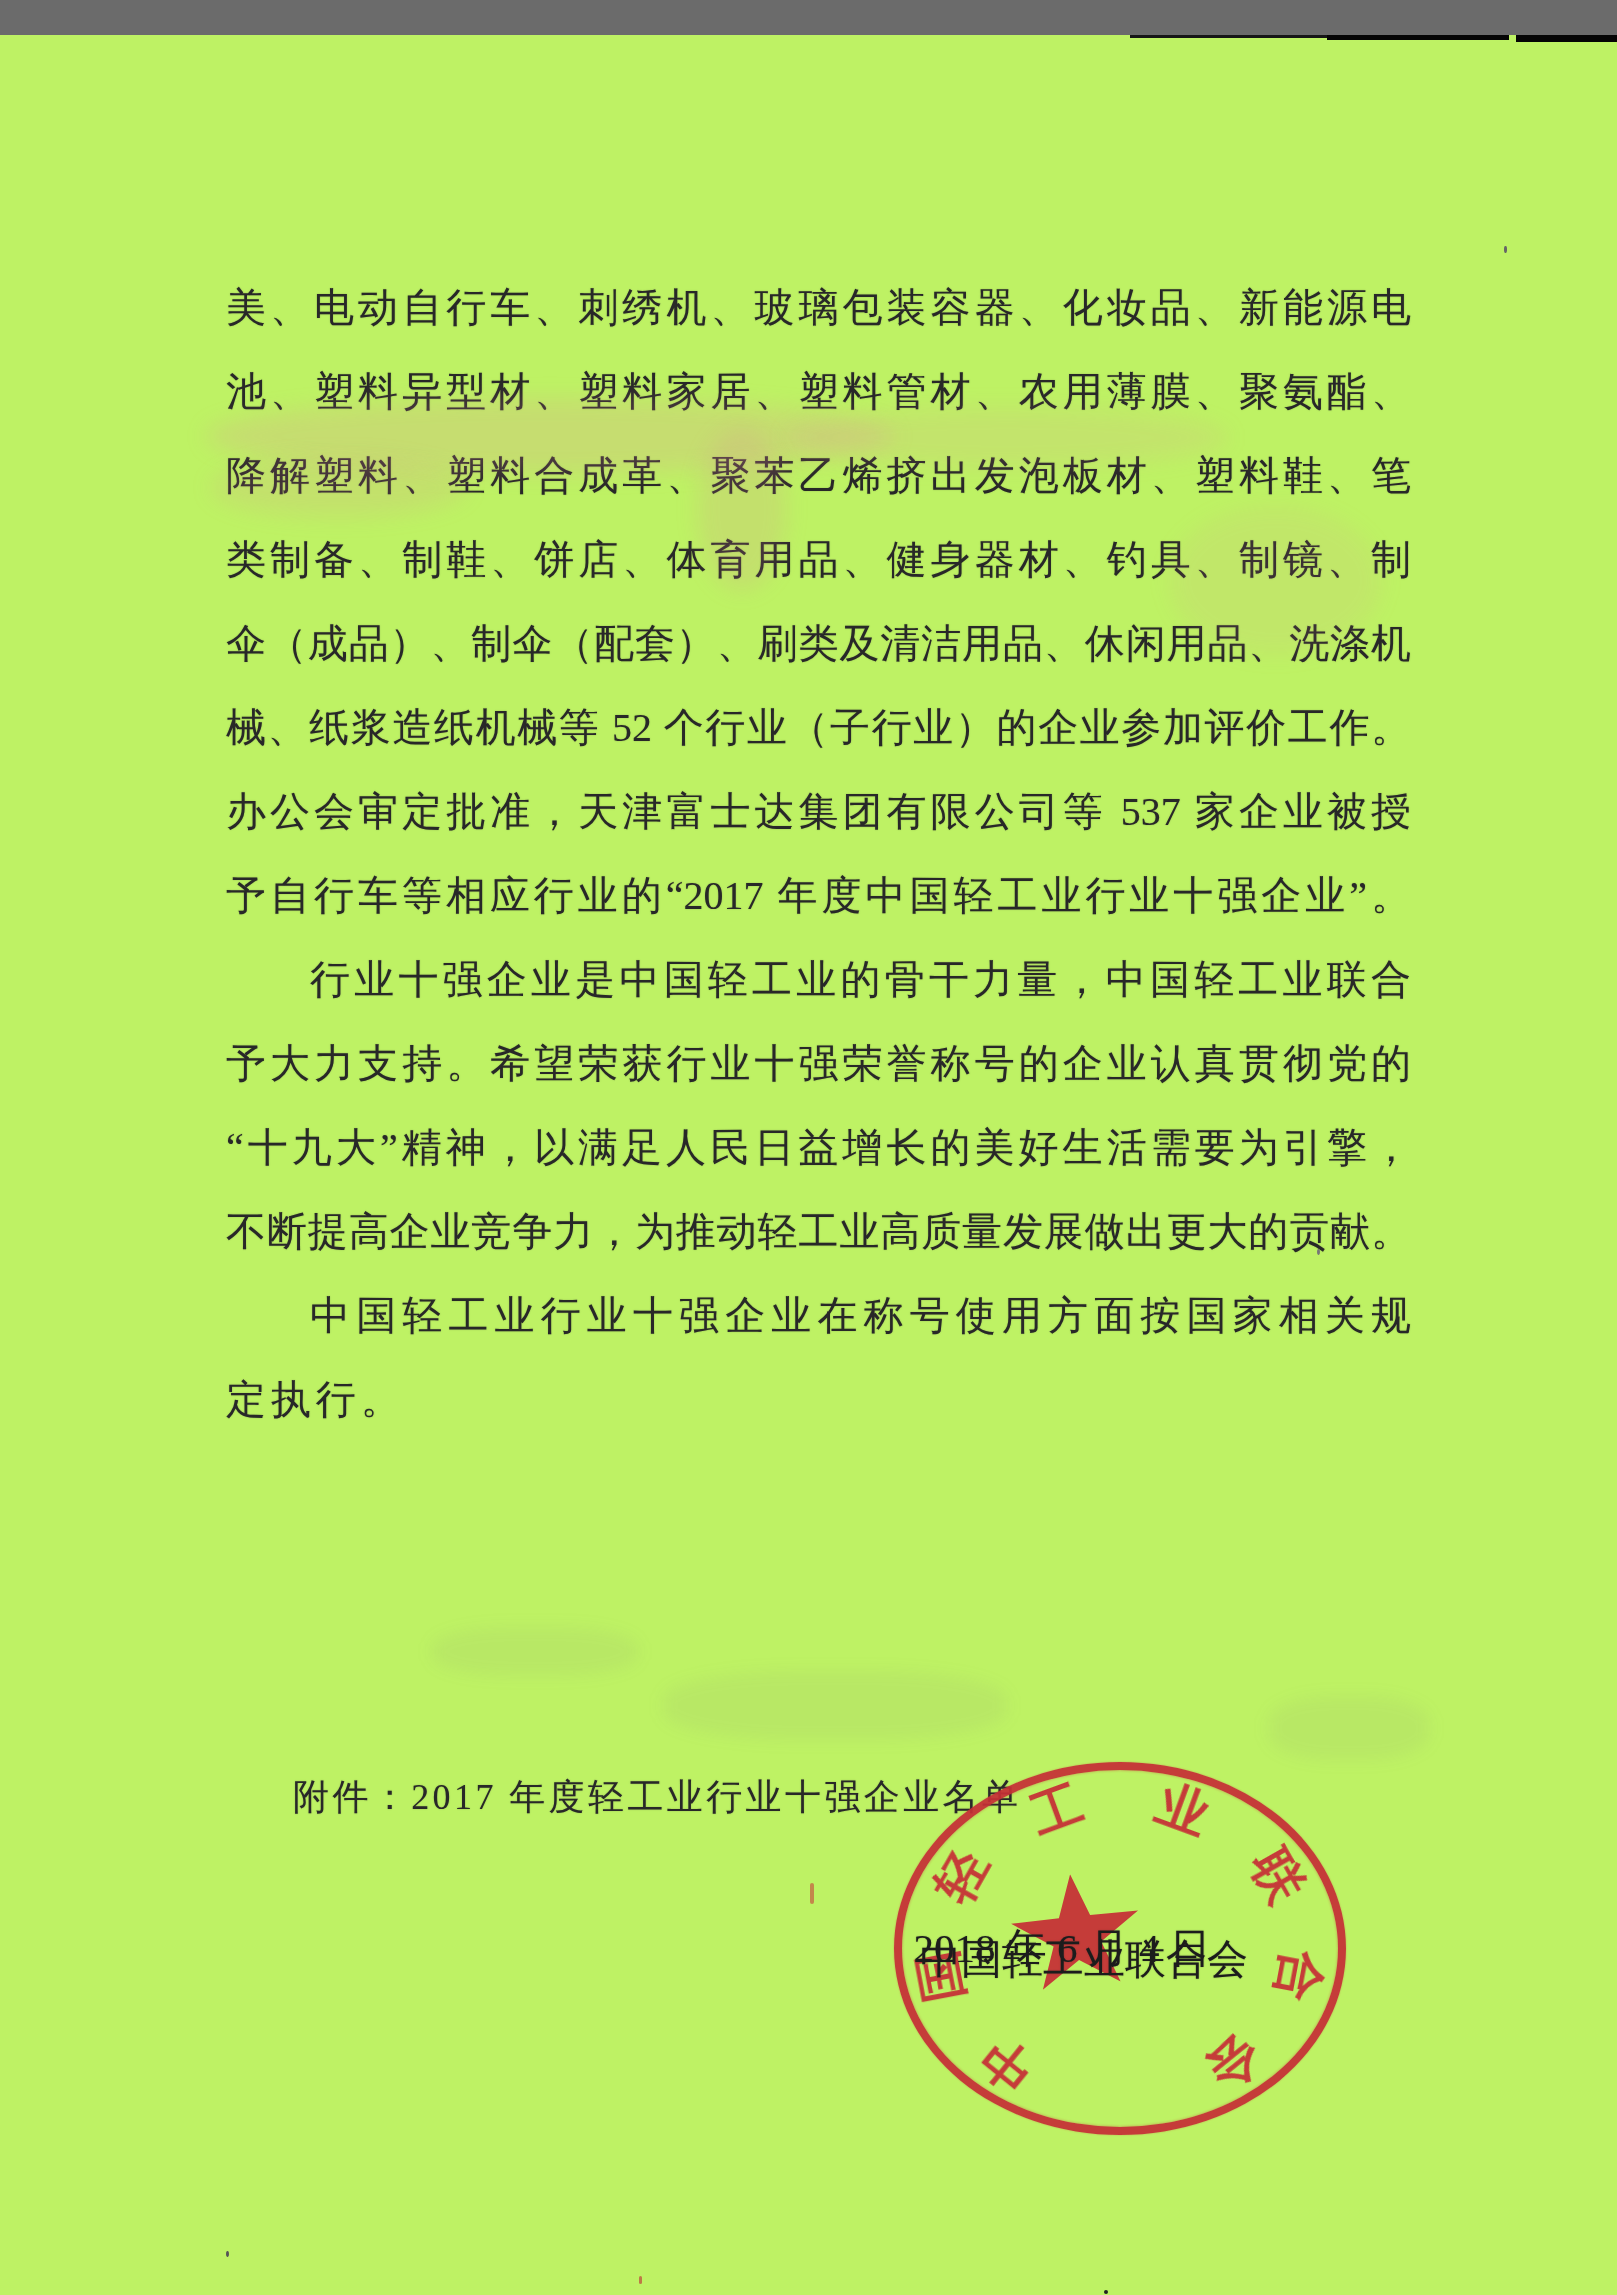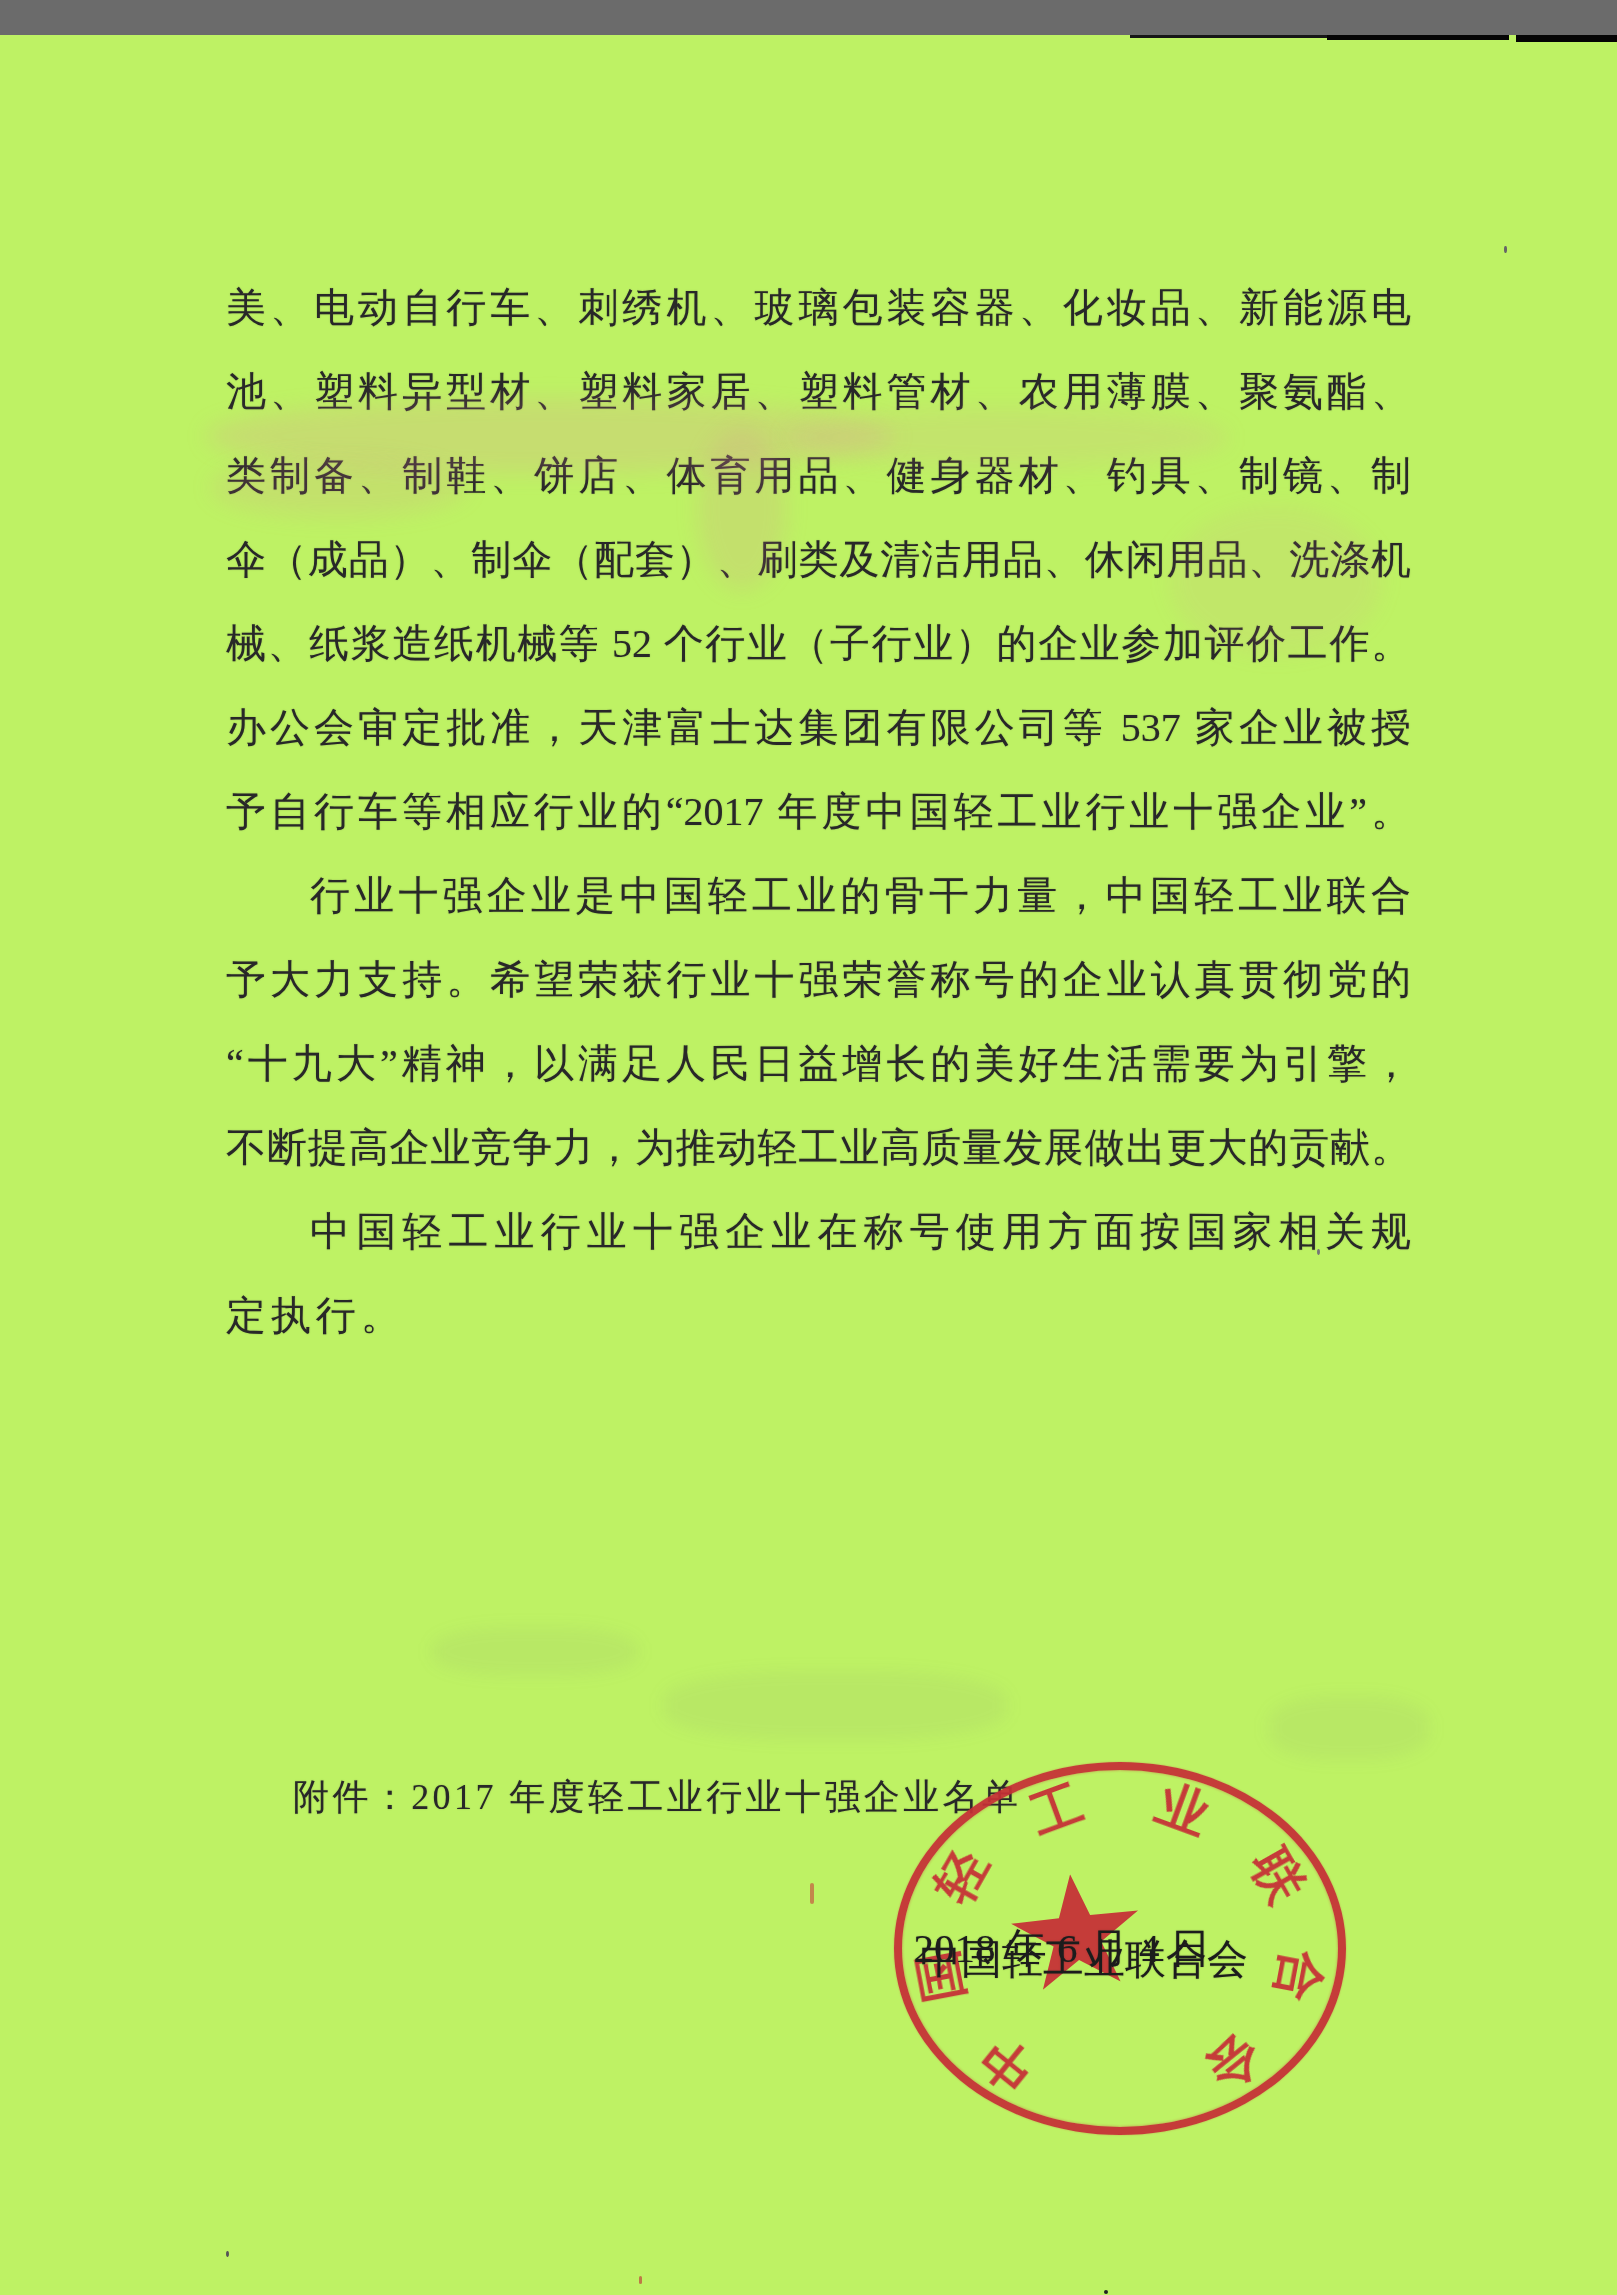--- a/index.html
+++ b/index.html
@@ -97,20 +97,21 @@
   .speck.k6 { left:1317px; top:1214px; width:2.5px;  height:5.9px; background:#777; }
 </style>
 </head>
 <body>
 
 <div class="page" style="background: #bef264; margin-top: 35px;">
 
   <div class="doc-body">
       <div class="line">美、电动自行车、刺绣机、玻璃包装容器、化妆品、新能源电</div>
       <div class="line">池、塑料异型材、塑料家居、塑料管材、农用薄膜、聚氨酯、</div>
+      <div class="line">降解塑料、塑料合成革、聚苯乙烯挤出发泡板材、塑料鞋、笔</div>
       <div class="line">类制备、制鞋、饼店、体育用品、健身器材、钓具、制镜、制</div>
       <div class="line">伞（成品）、制伞（配套）、刷类及清洁用品、休闲用品、洗涤机</div>
       <div class="line">械、纸浆造纸机械等 52 个行业（子行业）的企业参加评价工作。</div>
       <div class="line">办公会审定批准，天津富士达集团有限公司等 537 家企业被授</div>
       <div class="line">予自行车等相应行业的“2017 年度中国轻工业行业十强企业”。</div>
       <div class="line indent">行业十强企业是中国轻工业的骨干力量，中国轻工业联合</div>
       <div class="line">予大力支持。希望荣获行业十强荣誉称号的企业认真贯彻党的</div>
       <div class="line">“十九大”精神，以满足人民日益增长的美好生活需要为引擎，</div>
       <div class="line">不断提高企业竞争力，为推动轻工业高质量发展做出更大的贡献。</div>
       <div class="line indent">中国轻工业行业十强企业在称号使用方面按国家相关规</div>

